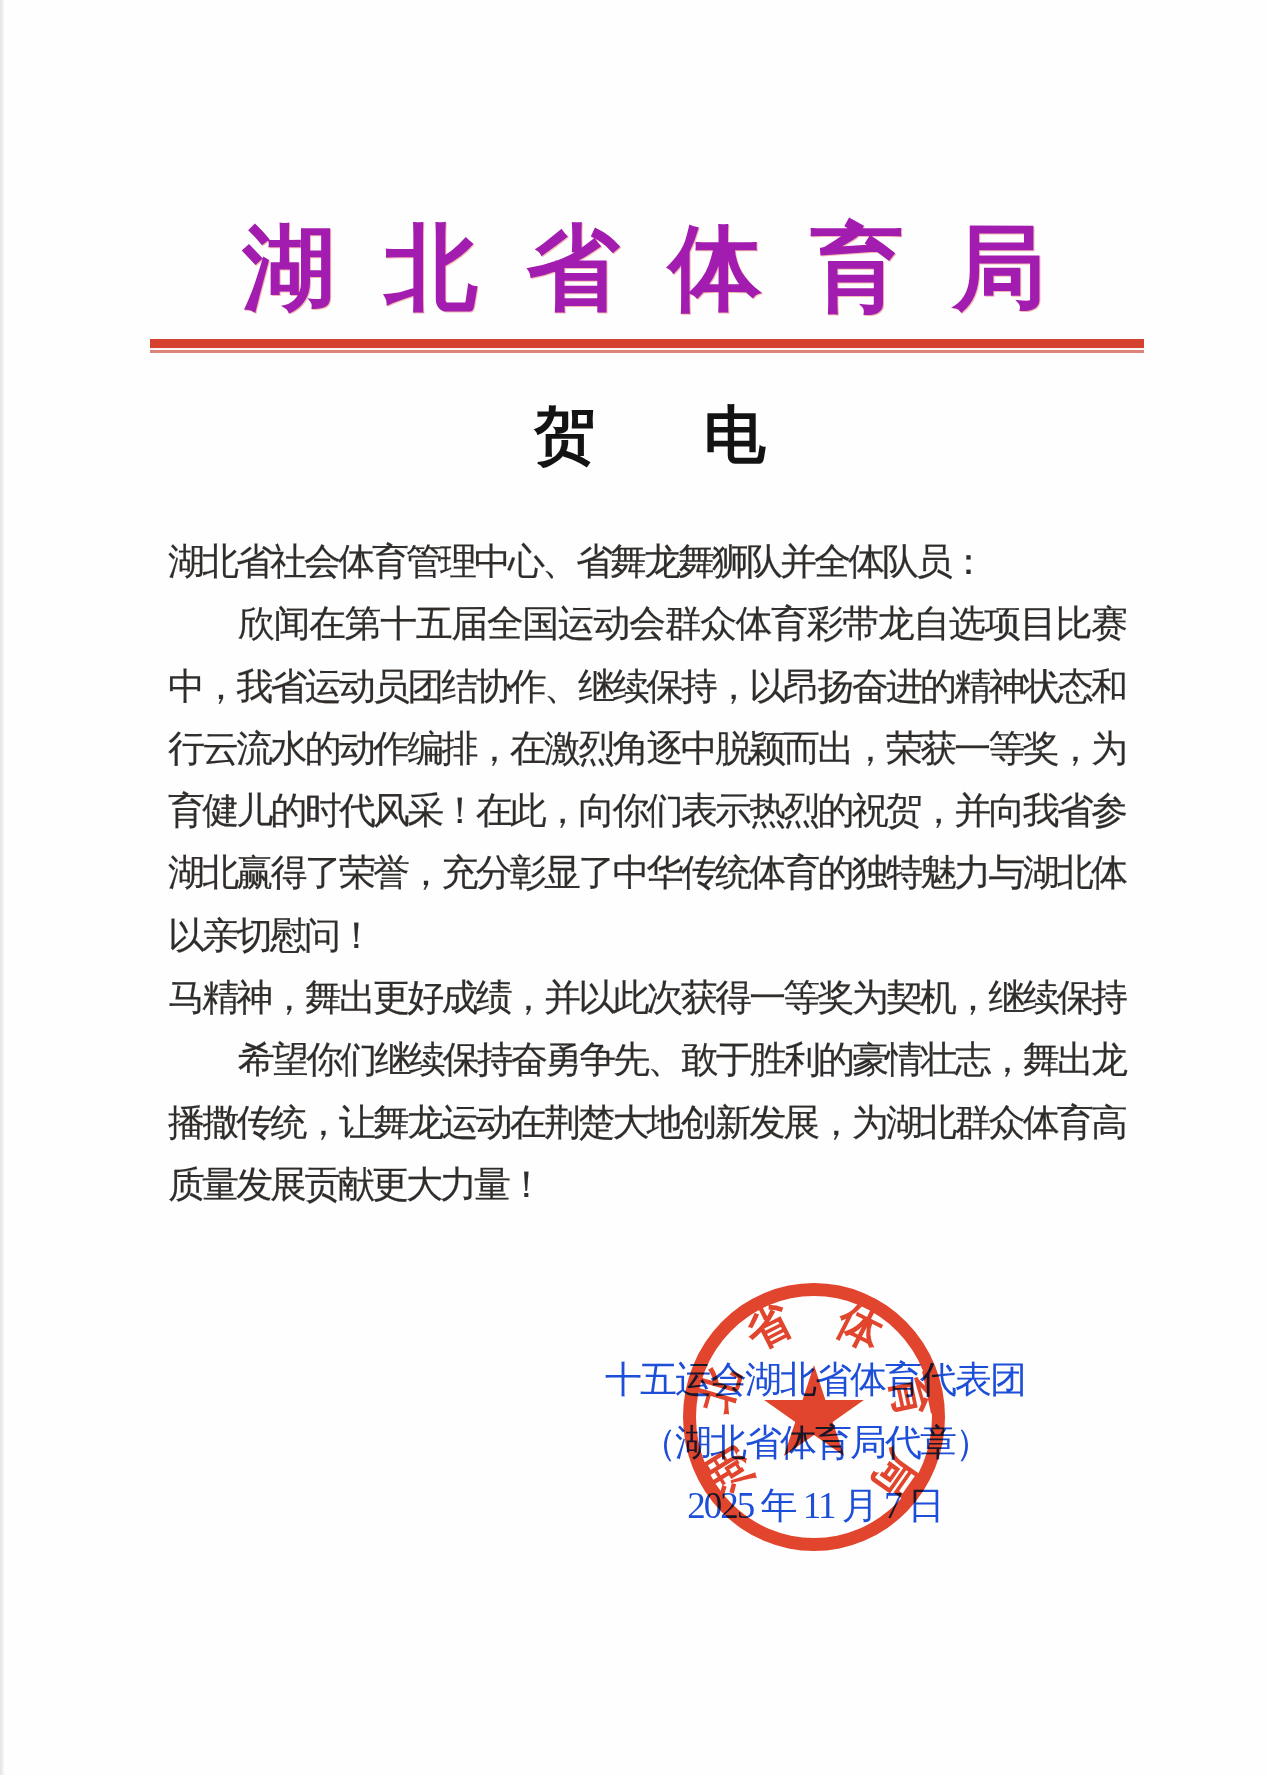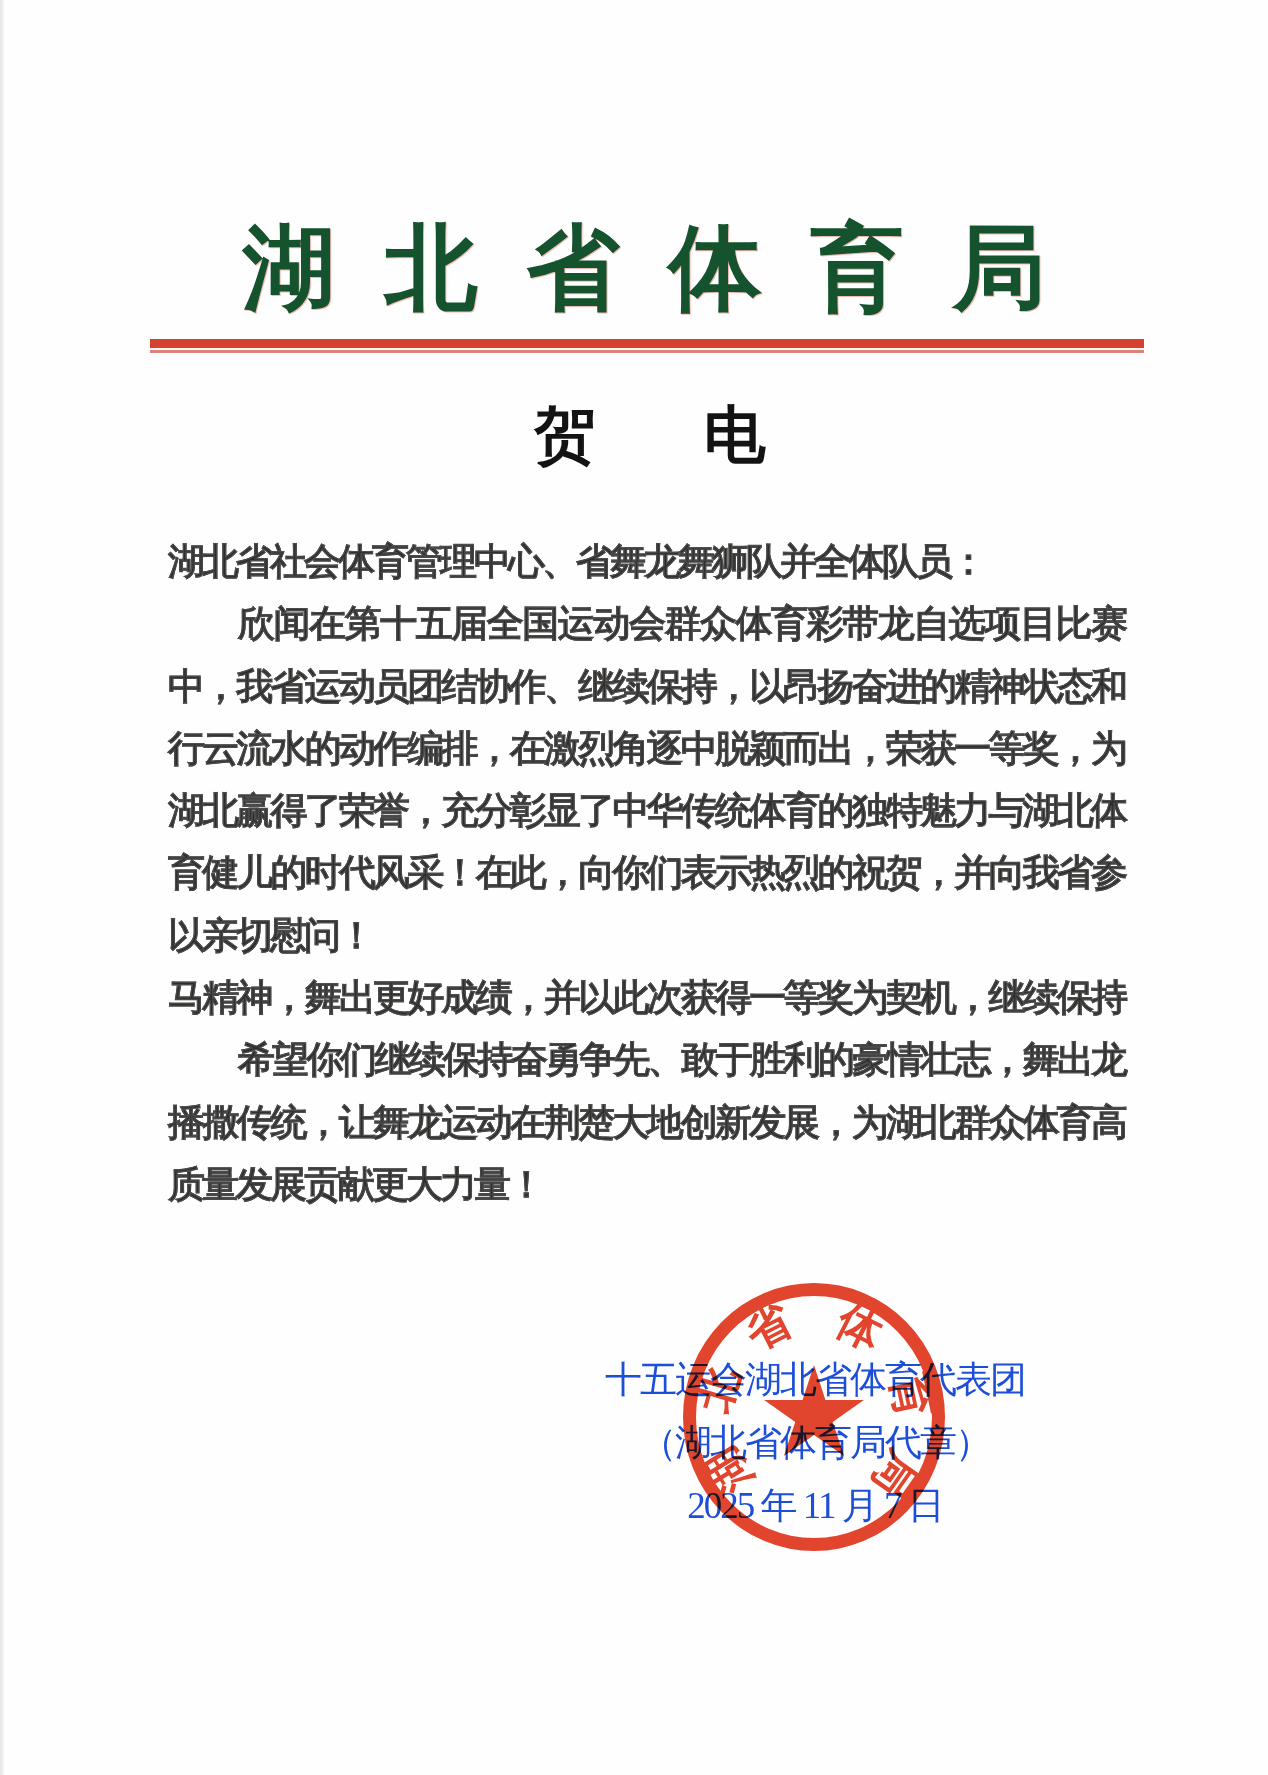--- a/index.html
+++ b/index.html
@@ -23,21 +23,21 @@
     position: absolute;
     top: 222px; left: 0; right: 0;
     text-align: center;
     line-height: 1;
   }
   .letterhead-title {
     display: inline-block;
     transform: translateX(10px);
     font-size: 93px;
     font-weight: 700;
-    color: #14532d;
+    color: #a21caf;
     letter-spacing: 49px;
     margin-right: -49px;
     white-space: nowrap;
     text-shadow: 1px 1px 0 rgba(222,52,33,0.35);
   }
   
   .rule {
     position: absolute;
     top: 339px; left: 150px;
     width: 994px;
@@ -59,21 +59,20 @@
   .doc-title span { display: inline-block; margin: 0 46px; }
   
   .body-text {
     position: absolute;
     top: 531px; left: 168px;
     width: 957px;
     font-size: 37px;
     line-height: 62.3px;
     color: #2f2c2a;
     letter-spacing: -3px;
-    font-weight: bold;
     -webkit-text-stroke: 0.2px #4a4a4a;
   }
   .line { white-space: nowrap; }
   .line.stretch {
     white-space: normal;
     text-align: justify;
     text-align-last: justify;
     text-justify: inter-ideograph;
     letter-spacing: -3px;
   }
@@ -146,22 +145,22 @@
   <div class="doc-title">
     <span>贺</span>
     <span>电</span>
   </div>
 
   <div class="body-text">
     <div class="line">湖北省社会体育管理中心、省舞龙舞狮队并全体队员：</div>
     <div class="line stretch indent">欣闻在第十五届全国运动会群众体育彩带龙自选项目比赛</div>
     <div class="line stretch">中，我省运动员团结协作、继续保持，以昂扬奋进的精神状态和</div>
     <div class="line stretch">行云流水的动作编排，在激烈角逐中脱颖而出，荣获一等奖，为</div>
+    <div class="line stretch">育健儿的时代风采！在此，向你们表示热烈的祝贺，并向我省参</div>
     <div class="line stretch">湖北赢得了荣誉，充分彰显了中华传统体育的独特魅力与湖北体</div>
-    <div class="line stretch">育健儿的时代风采！在此，向你们表示热烈的祝贺，并向我省参</div>
     <div class="line">以亲切慰问！</div>
     <div class="line stretch">马精神，舞出更好成绩，并以此次获得一等奖为契机，继续保持</div>
     <div class="line stretch indent">希望你们继续保持奋勇争先、敢于胜利的豪情壮志，舞出龙</div>
     <div class="line stretch">播撒传统，让舞龙运动在荆楚大地创新发展，为湖北群众体育高</div>
     <div class="line">质量发展贡献更大力量！</div>
   </div>
 
   <div class="closing">
     <div>十五运会湖北省体育代表团</div>
     <div>（湖北省体育局代章）</div>

